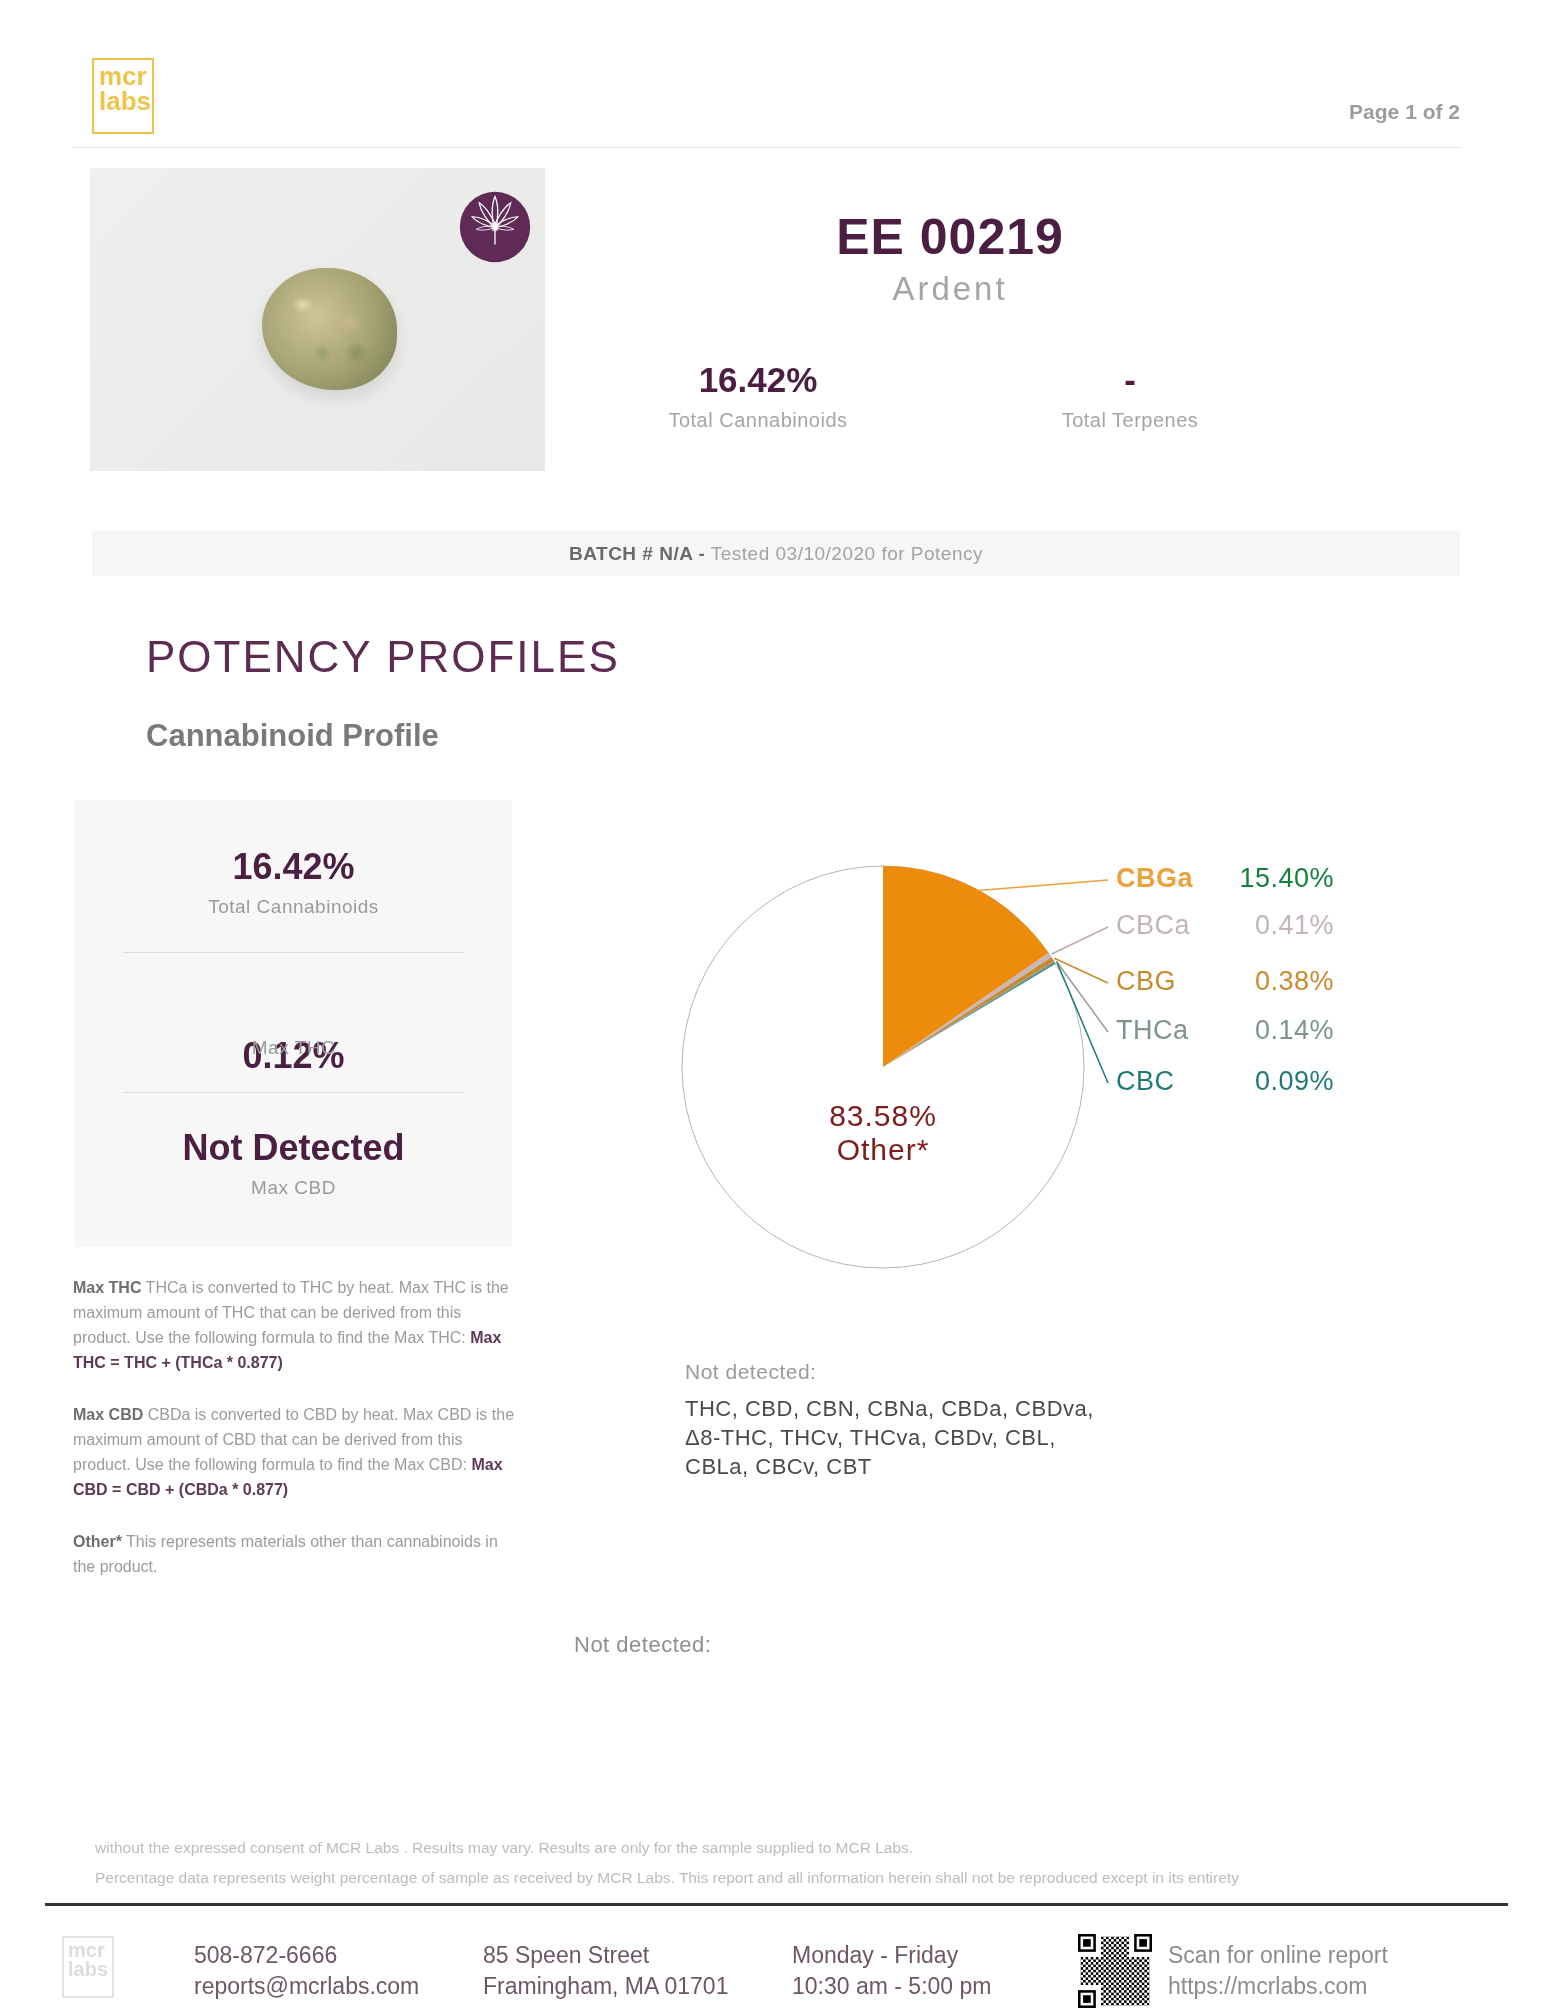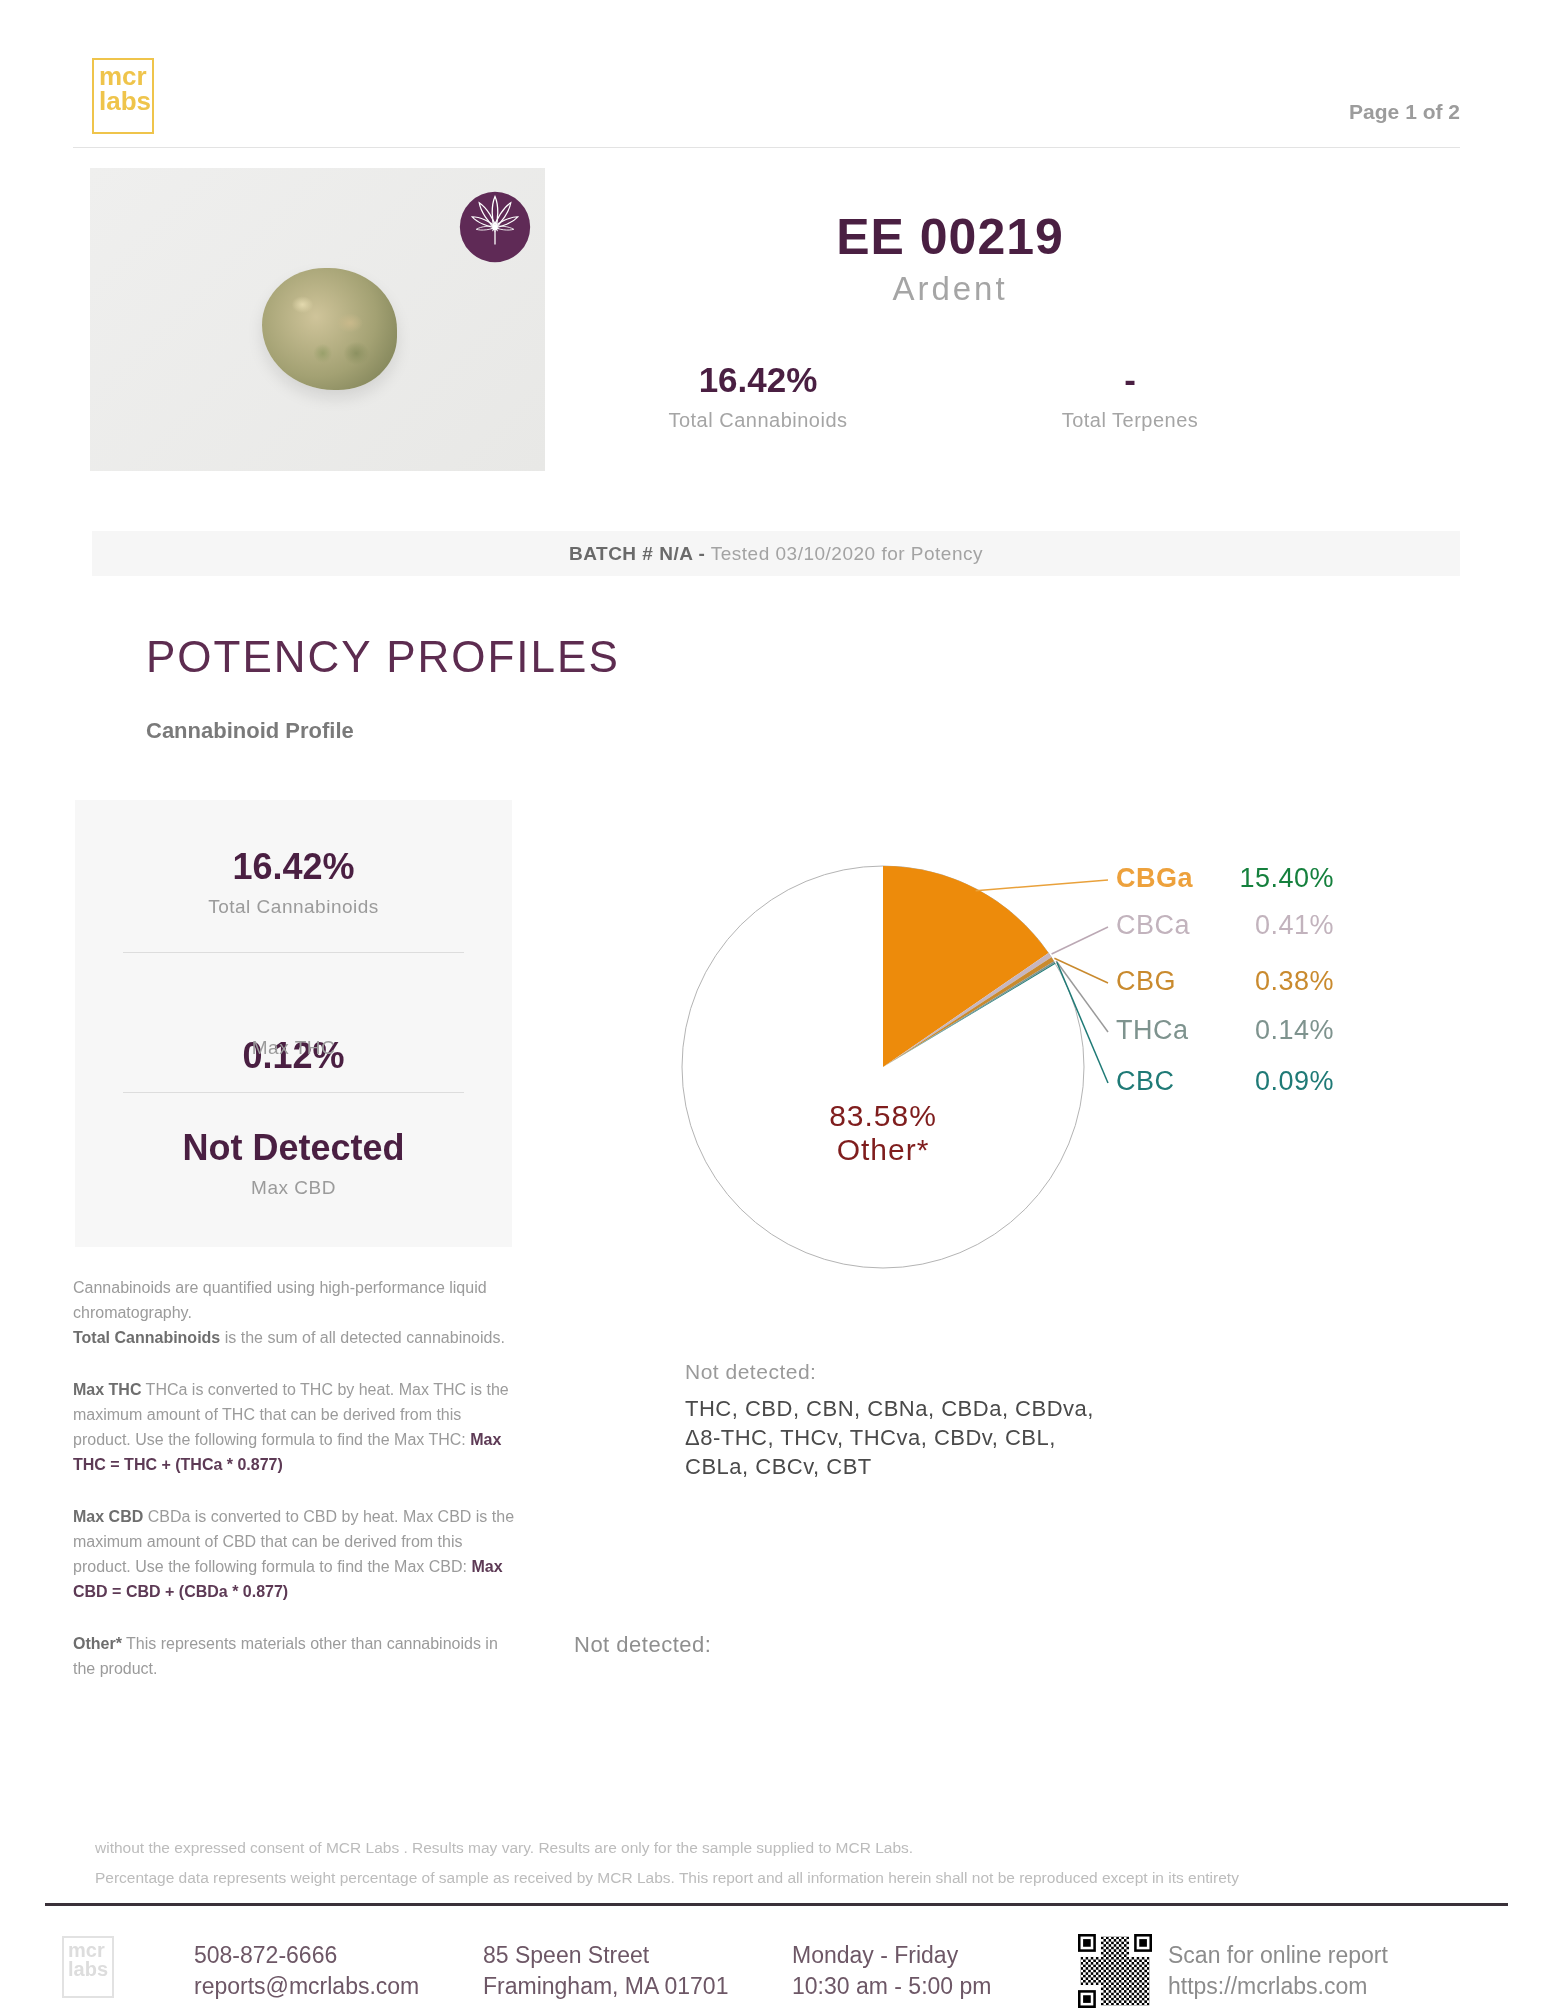--- a/index.html
+++ b/index.html
@@ -39,21 +39,21 @@
 
   
   .batch-bar{position:absolute;left:92px;top:531px;width:1368px;height:45px;
     background:#f6f6f6;text-align:center;line-height:45px;font-size:19px;letter-spacing:0.5px;}
   .batch-bar .b1{color:#6a6a6a;font-weight:bold;}
   .batch-bar .b2{color:#a3a3a3;}
 
   
   .sec-title{position:absolute;left:146px;top:632px;font-size:44px;font-weight:300;
     color:#5d2c50;letter-spacing:2px;}
-  .sec-sub{position:absolute;left:146px;top:718px;font-size:22px;font-weight:bold;color:#7a7a7a;}
+  .sec-sub{position:absolute;left:146px;top:718px;font-size:31px;font-weight:bold;color:#7a7a7a;}
 
   
   .stats-box{position:absolute;left:75px;top:800px;width:437px;height:447px;background:#f7f7f7;}
   .stat-val{position:absolute;width:100%;text-align:center;font-size:36px;font-weight:bold;color:#4a1f42;}
   .stat-lbl{position:absolute;width:100%;text-align:center;font-size:19px;color:#9b9b9b;letter-spacing:0.5px;}
   .stat-div{position:absolute;left:11%;width:78%;height:1px;background:#ddd;}
 
   
   .chart-wrap{position:absolute;left:560px;top:830px;width:820px;height:470px;}
   .chart-wrap svg{position:absolute;left:0;top:0;}
@@ -201,21 +201,20 @@
   <div class="nd-small">
     <div class="nd-label">Not detected:</div>
     <div class="nd-lines">
         <div>THC, CBD, CBN, CBNa, CBDa, CBDva,</div>
         <div>Δ8-THC, THCv, THCva, CBDv, CBL,</div>
         <div>CBLa, CBCv, CBT</div>
       </div>
   </div>
 
   <div class="notes">
-    <p><span class="seg-plain">Cannabinoids are quantified using high-performance liquid chromatography.</span><br><span class="seg-bold">Total Cannabinoids</span><span class="seg-plain"> is the sum of all detected cannabinoids.</span></p>
     <p><span class="seg-bold">Max THC</span><span class="seg-plain"> THCa is converted to THC by heat. Max THC is the maximum amount of THC that can be derived from this product. Use the following formula to find the Max THC: </span><span class="seg-formula">Max THC = THC + (THCa * 0.877)</span></p>
     <p><span class="seg-bold">Max CBD</span><span class="seg-plain"> CBDa is converted to CBD by heat. Max CBD is the maximum amount of CBD that can be derived from this product. Use the following formula to find the Max CBD: </span><span class="seg-formula">Max CBD = CBD + (CBDa * 0.877)</span></p>
     <p><span class="seg-bold">Other*</span><span class="seg-plain"> This represents materials other than cannabinoids in the product.</span></p>
   </div>
 
   <div class="nd-large">
     <div class="nd-label">Not detected:</div>
   </div>
 
   <div class="disclaimer">

